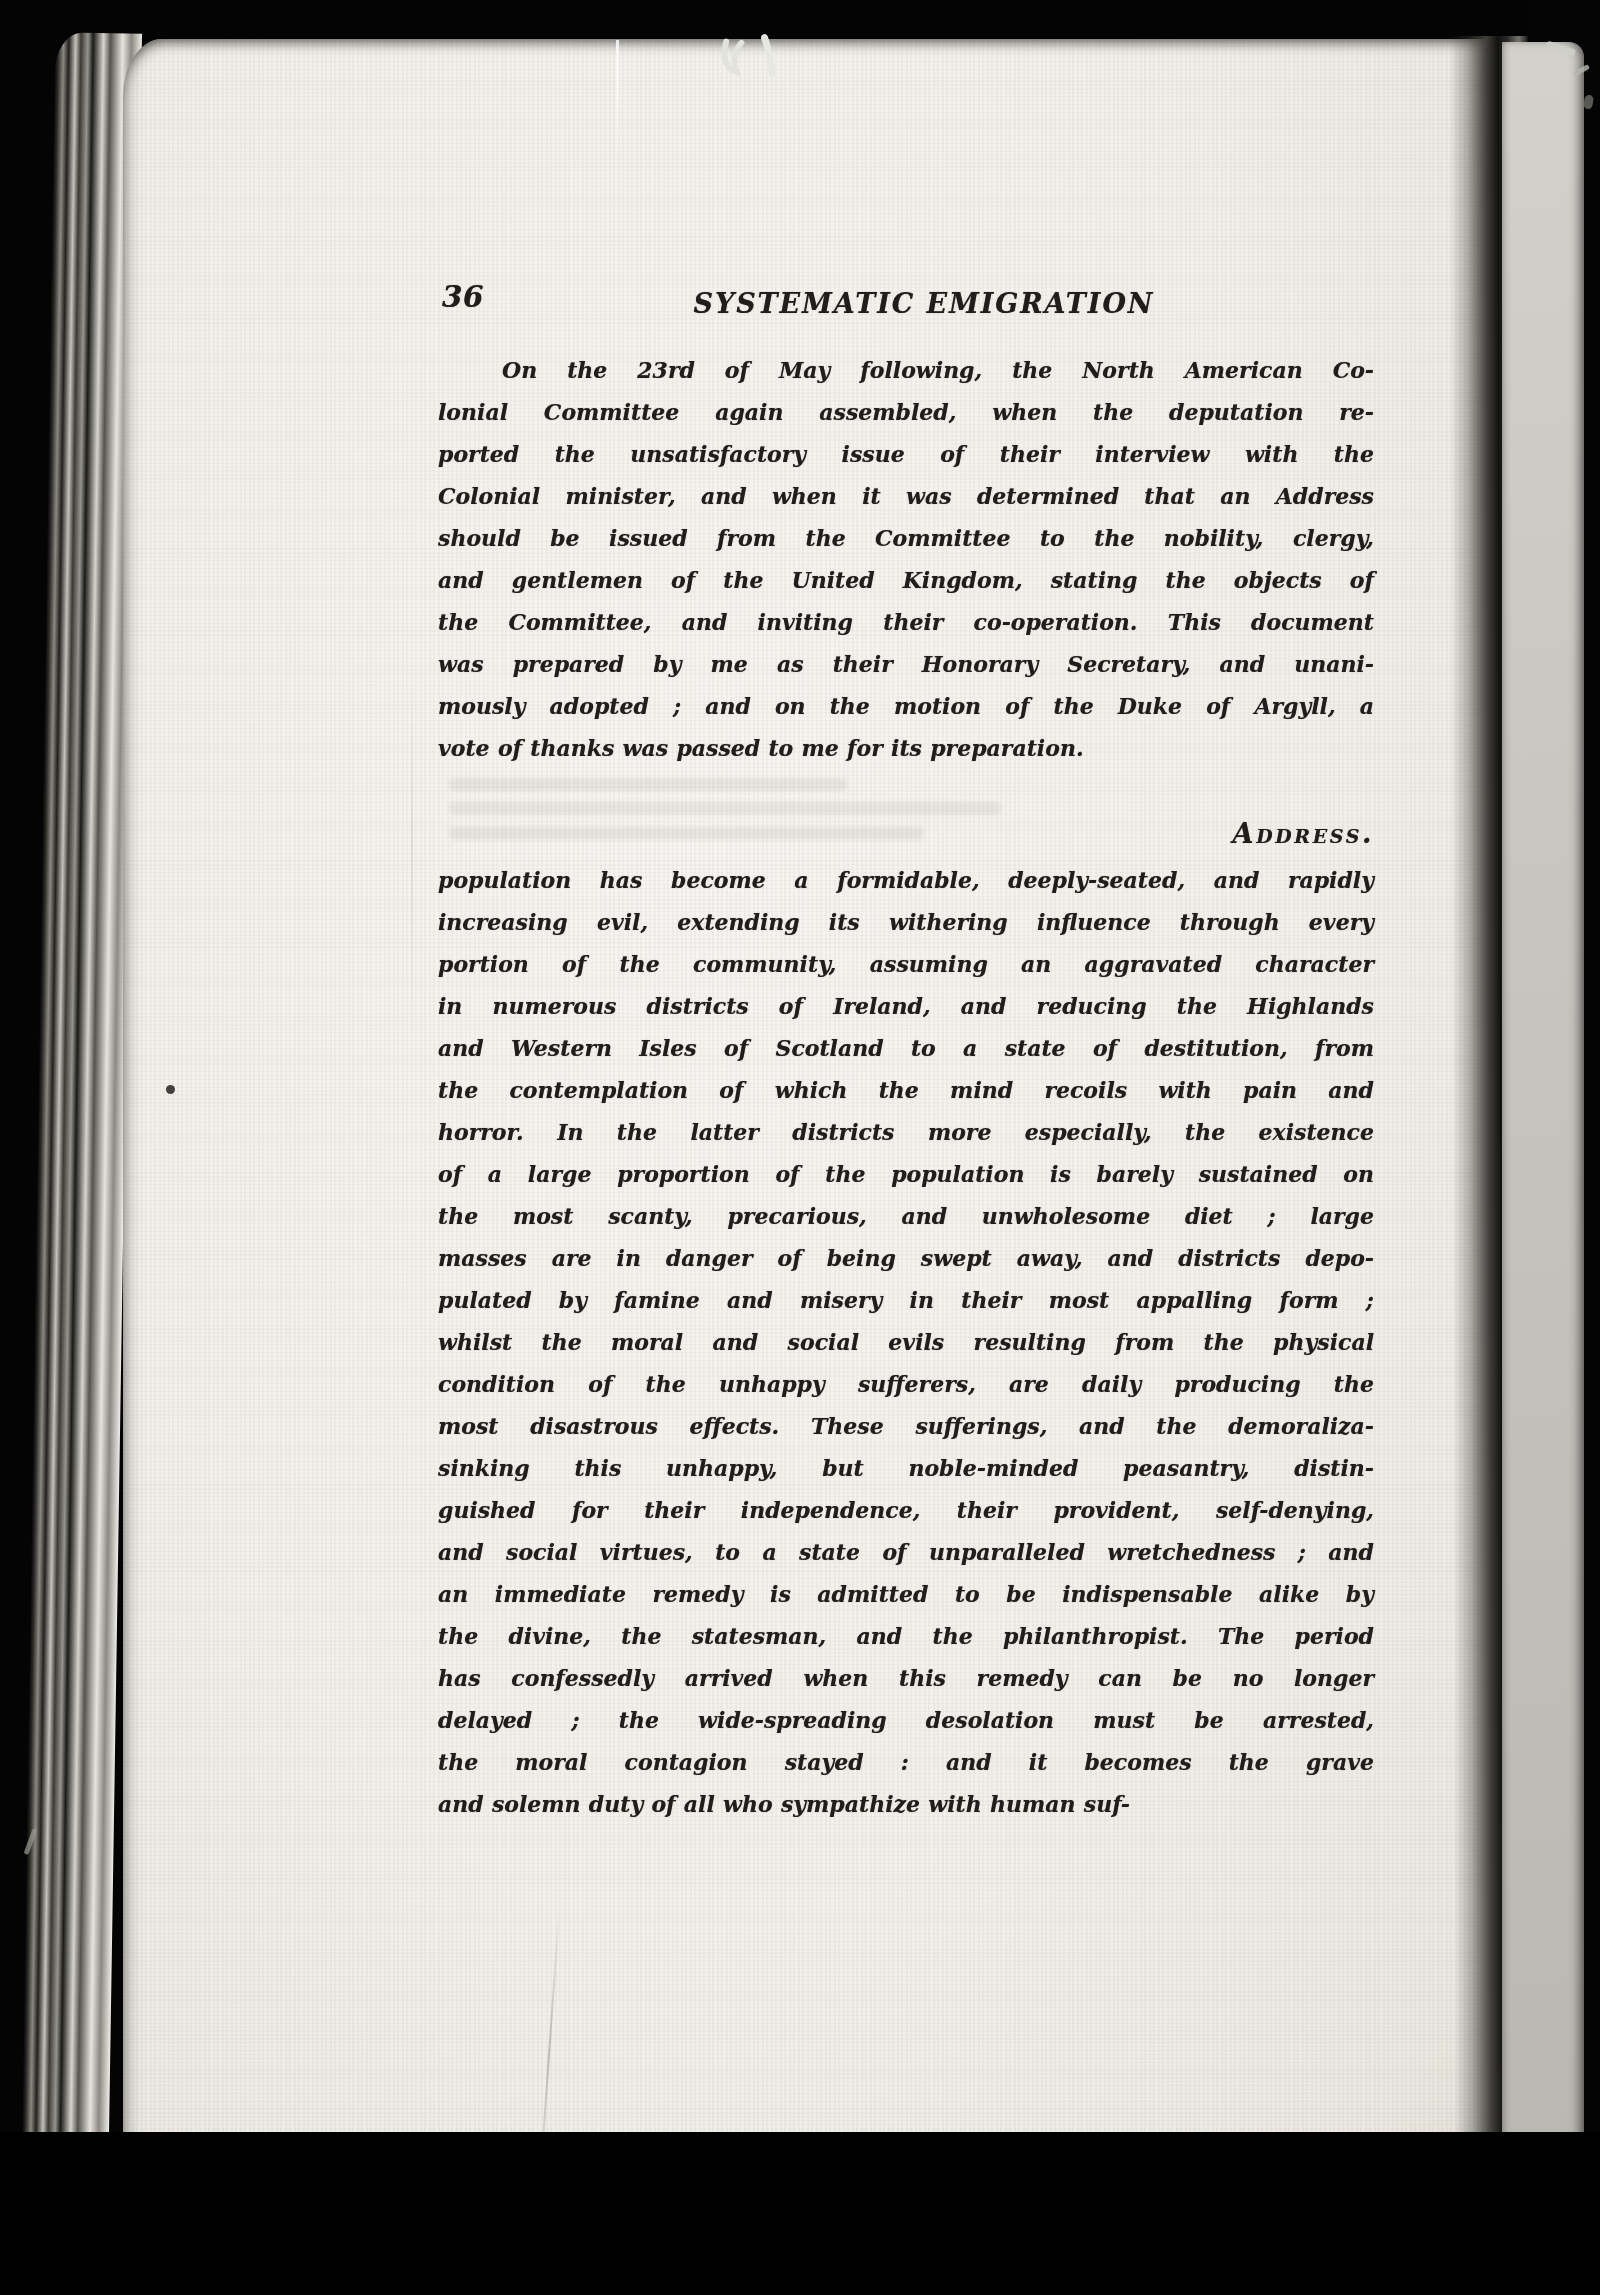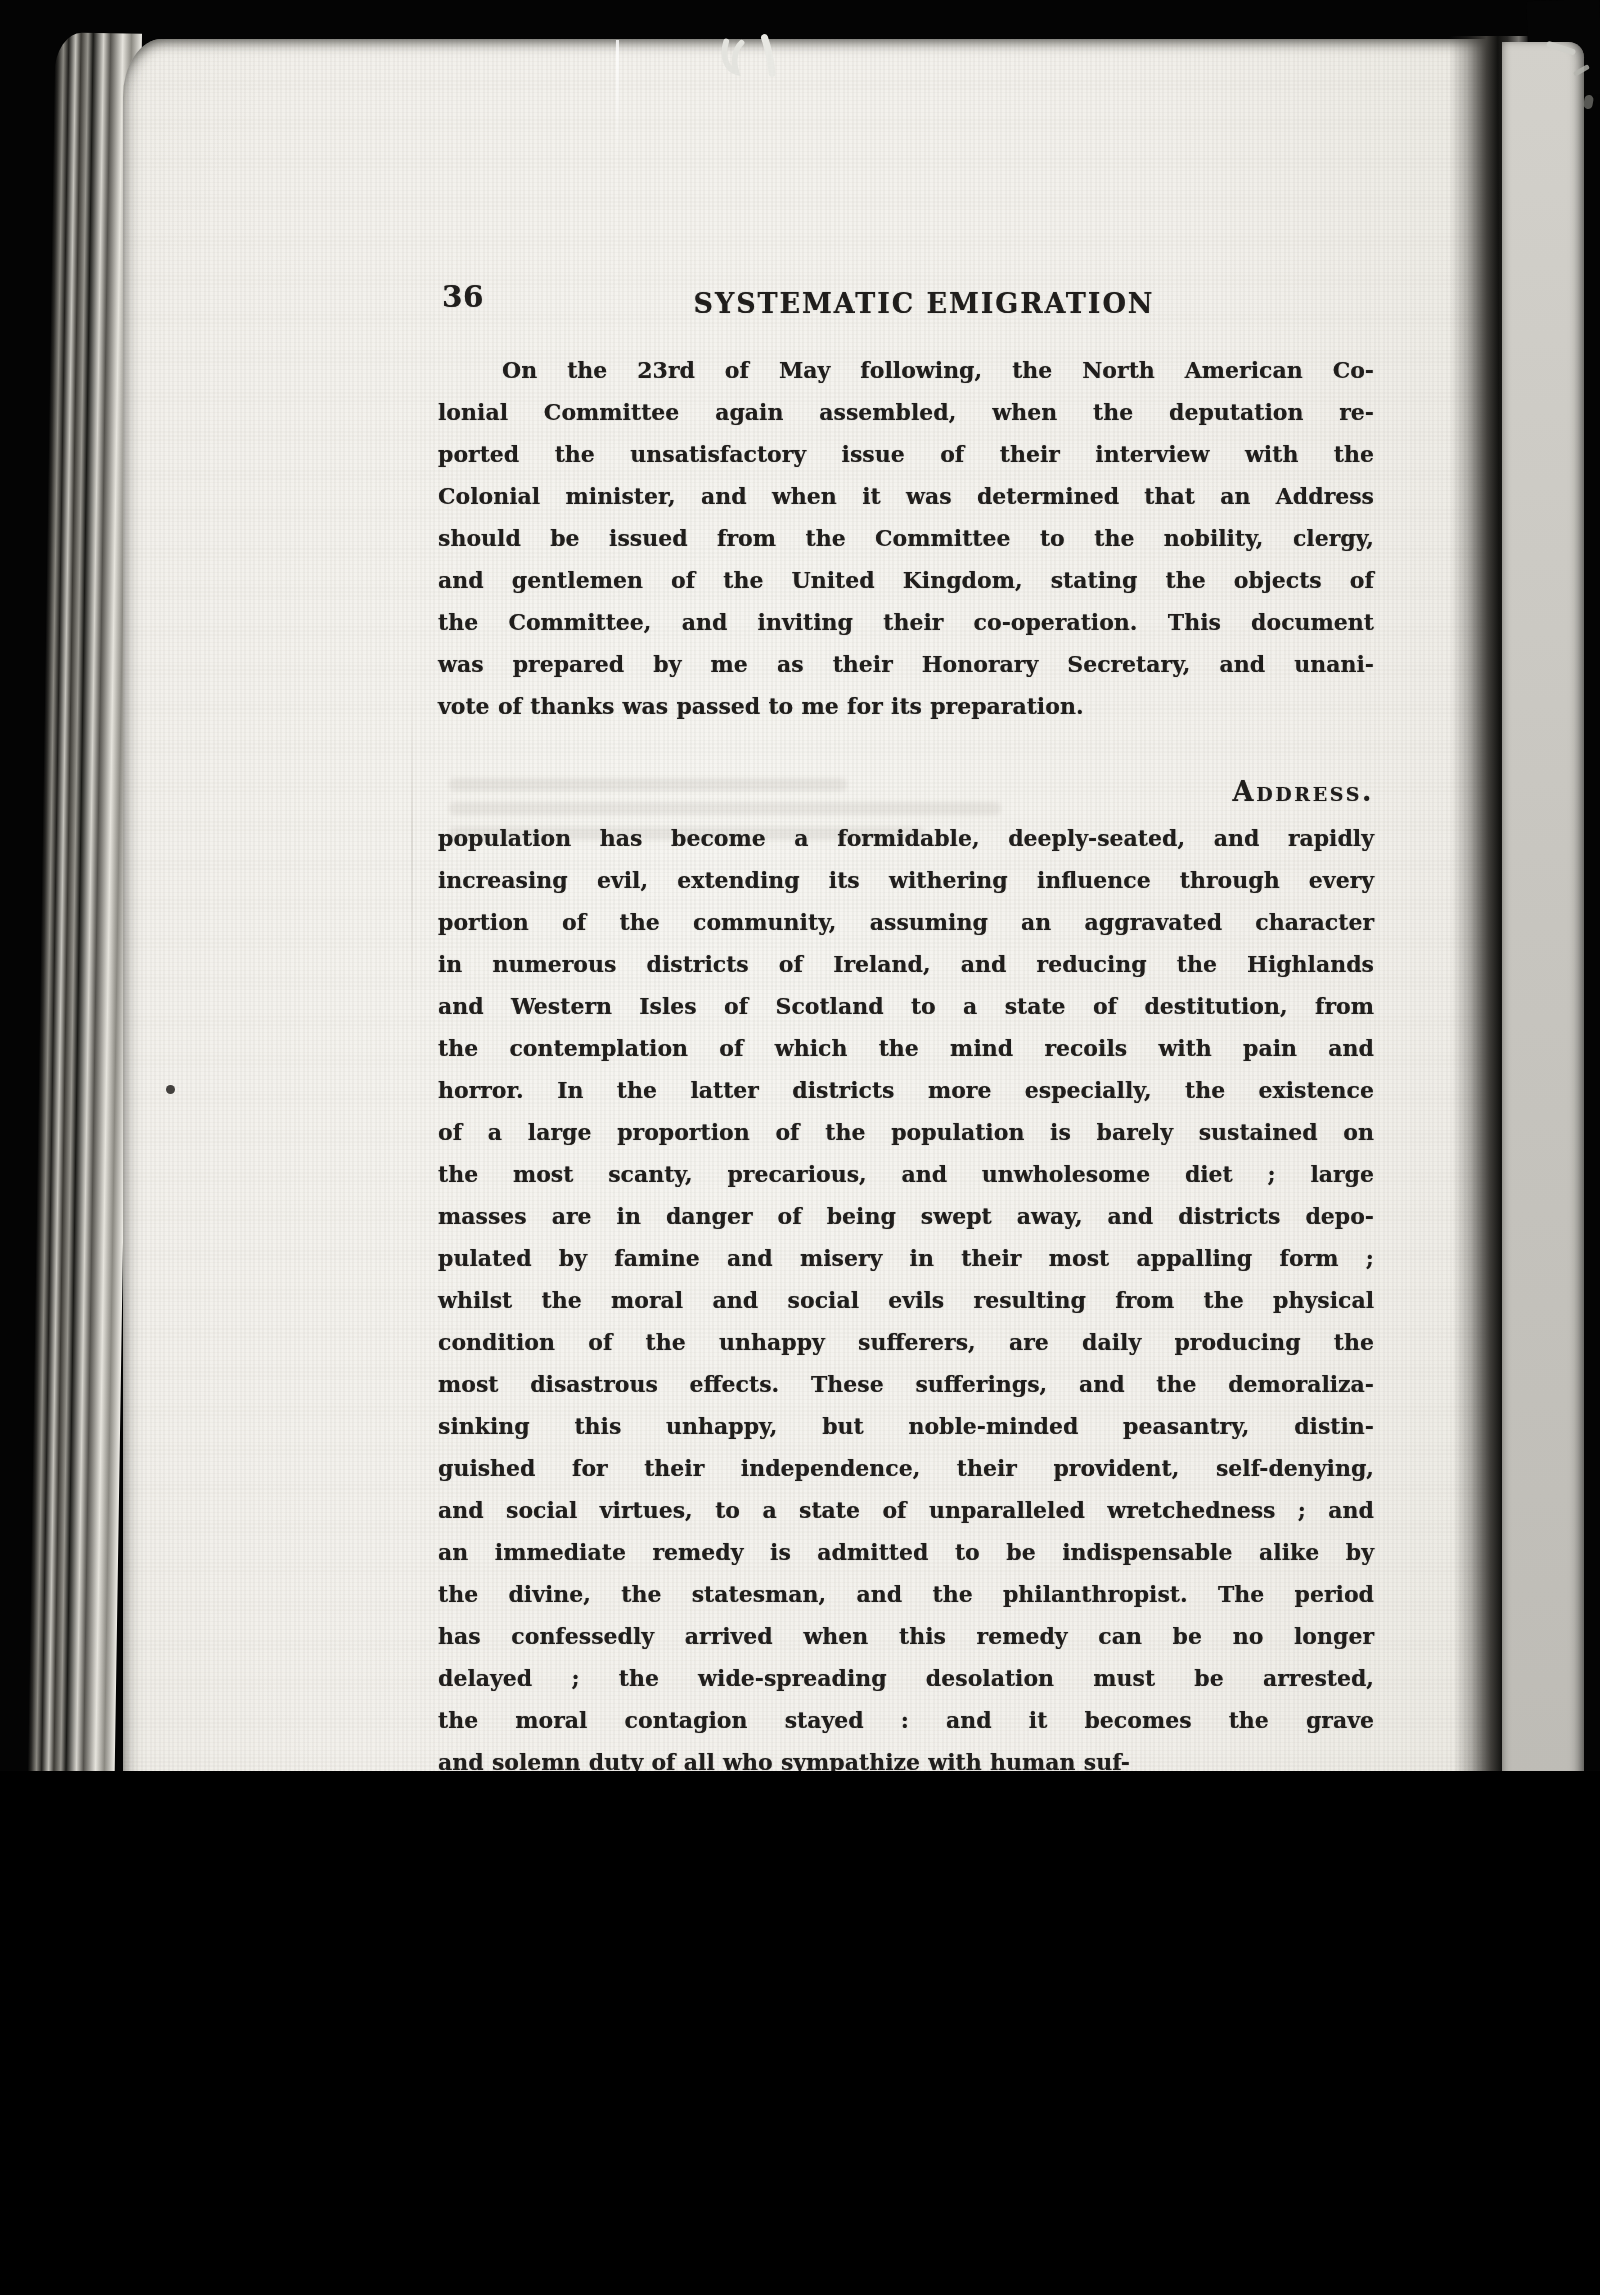--- a/index.html
+++ b/index.html
@@ -1,19 +1,20 @@
 <!DOCTYPE html>
 <html style="--bg: #040404; --paper: #f6f5f1; --ink: #201e1c;font-size:10.3px"><head>
 <meta charset="utf-8">
 <style>
   html,body { margin:0; padding:0; background:#000; }
   .photo {
-    position:relative; width:1601px; height:1771px; overflow:hidden;
+    position:relative; width:1601px; height:2132px; overflow:hidden;
     background: var(--bg, #040404);
     font-family:"DejaVu Serif", serif;
+    font-style:italic;
   }
   
   .spine-stripes {
     position:absolute; left:55px; top:33px; width:87px; height:2222px;
     transform:rotate(0.9deg); transform-origin:50% 0;
     border-radius:27px 0 0 22px / 41px 0 0 29.5px;
     background:linear-gradient(90deg,
       rgba(0,0,0,0) 0%, #2c2b28 4%, #8a8881 10%, #22211e 16%,
       #c4c2bb 24%, #3c3a35 30%, #96948d 38%, #1a1a17 44%,
       #d6d4cd 56%, #55534e 64%, #e6e4dd 78%, #8b8982 88%, #f0eee8 100%);
@@ -138,20 +139,21 @@
 
     <div class="para p1">
         <div class="line first">On the 23rd of May following, the North American Co-</div>
         <div class="line">lonial Committee again assembled, when the deputation re-</div>
         <div class="line">ported the unsatisfactory issue of their interview with the</div>
         <div class="line">Colonial minister, and when it was determined that an Address</div>
         <div class="line">should be issued from the Committee to the nobility, clergy,</div>
         <div class="line">and gentlemen of the United Kingdom, stating the objects of</div>
         <div class="line">the Committee, and inviting their co-operation. This document</div>
         <div class="line">was prepared by me as their Honorary Secretary, and unani-</div>
+        <div class="line">mously adopted ; and on the motion of the Duke of Argyll, a</div>
         <div class="line last">vote of thanks was passed to me for its preparation.</div>
       </div>
 
     <div class="addr-head">Address.</div>
 
     <div class="para p2">
         <div class="line">population has become a formidable, deeply-seated, and rapidly</div>
         <div class="line">increasing evil, extending its withering influence through every</div>
         <div class="line">portion of the community, assuming an aggravated character</div>
         <div class="line">in numerous districts of Ireland, and reducing the Highlands</div>

